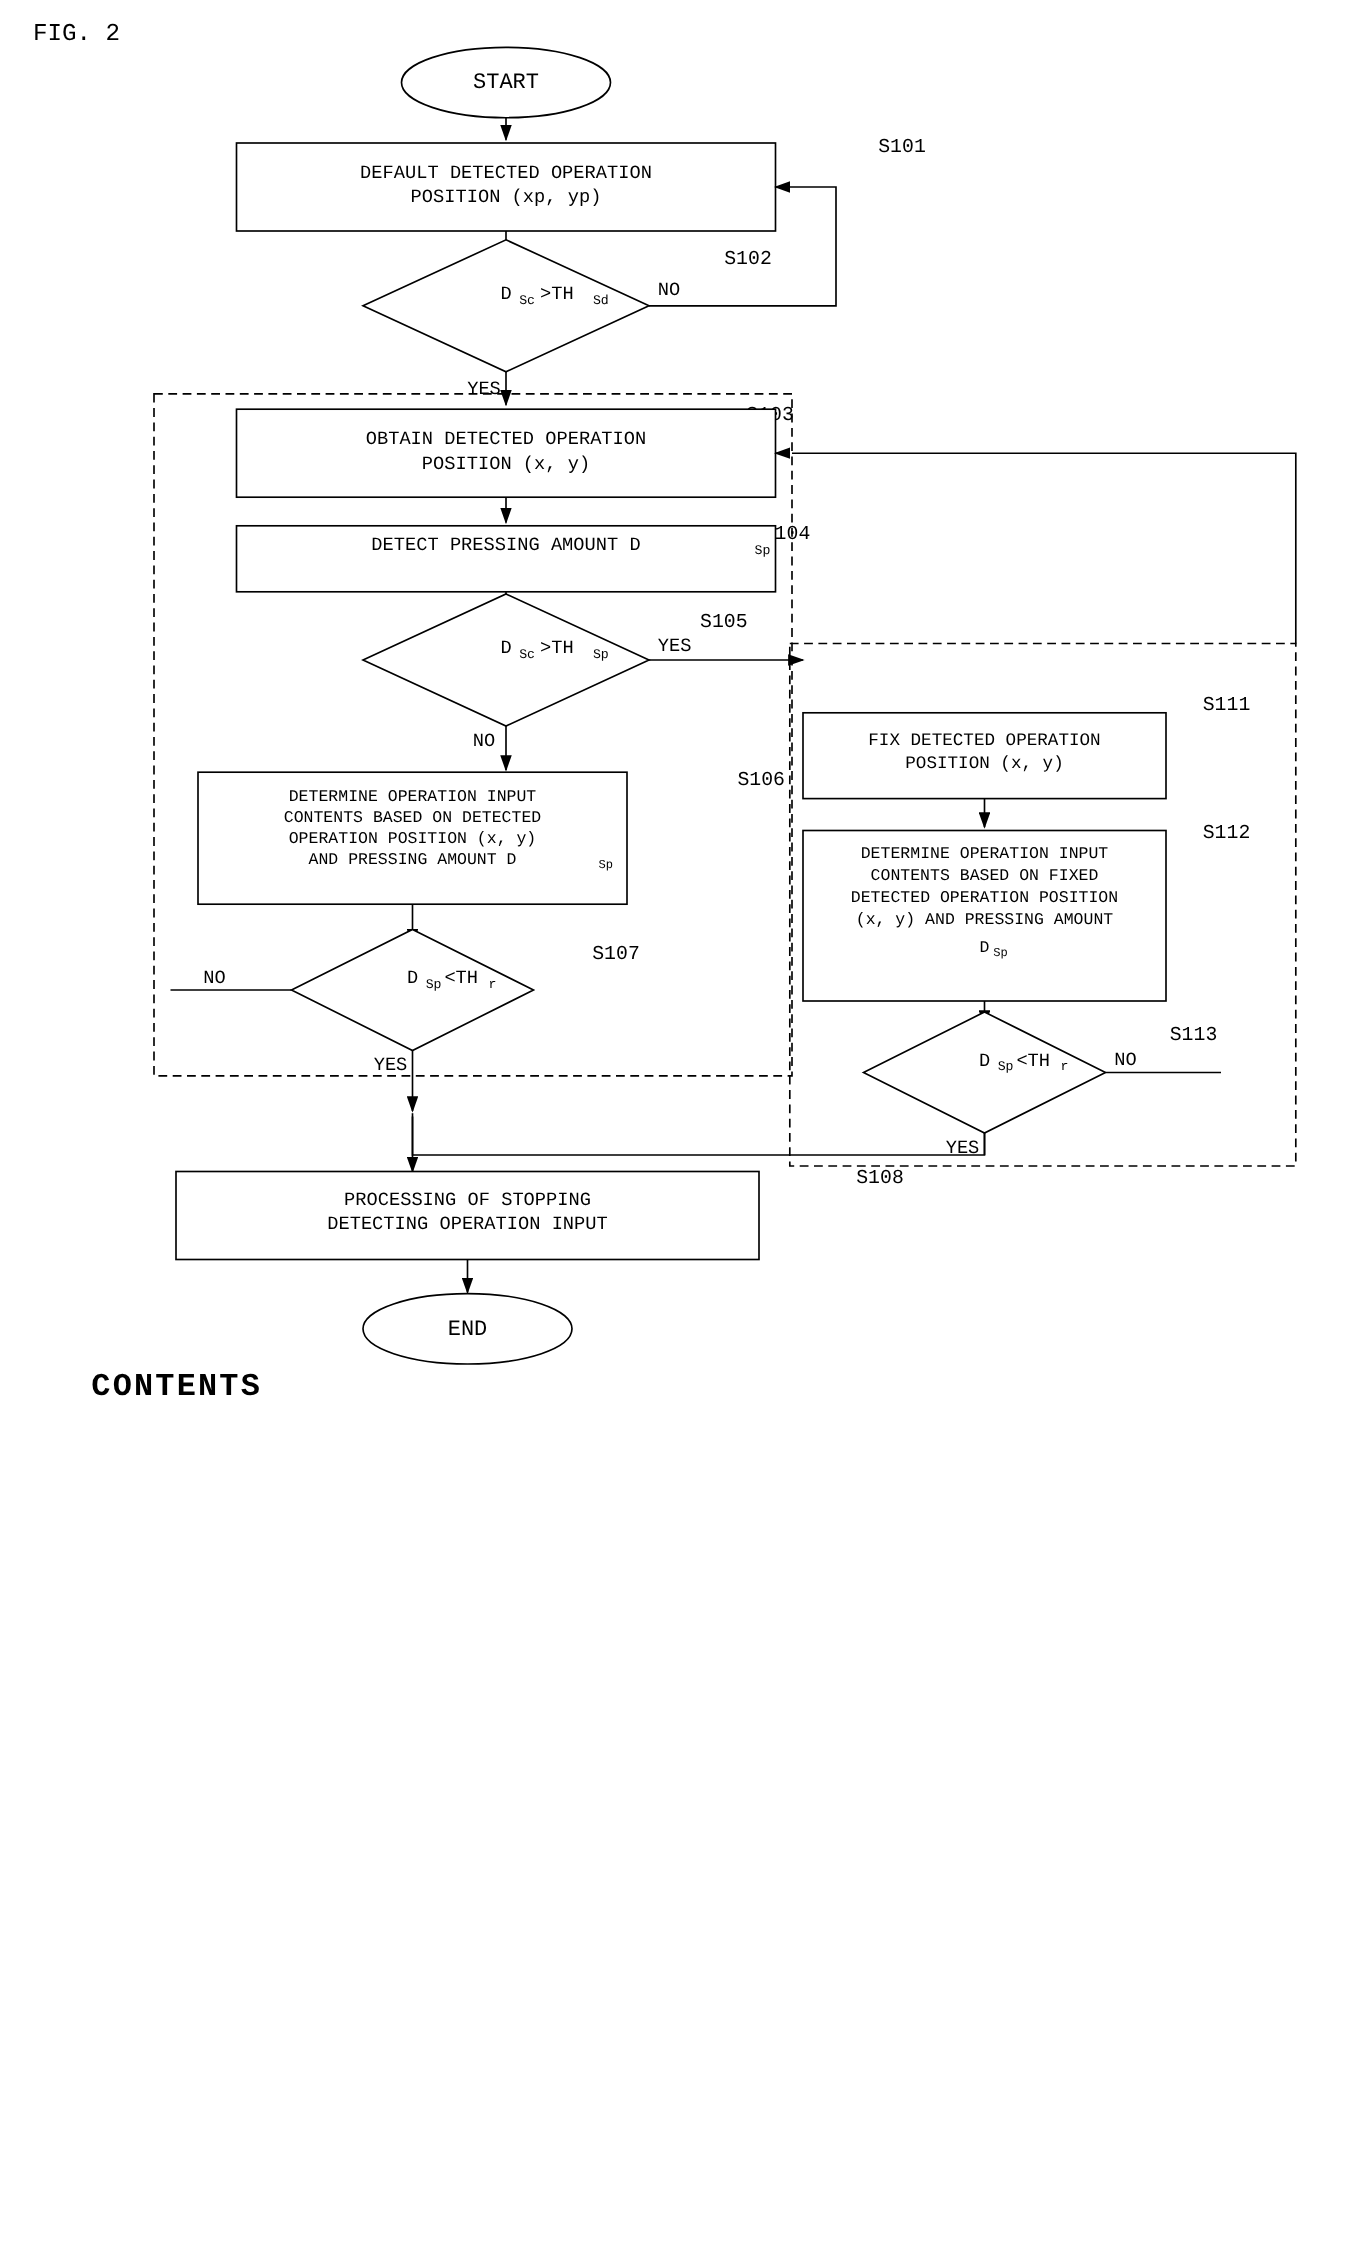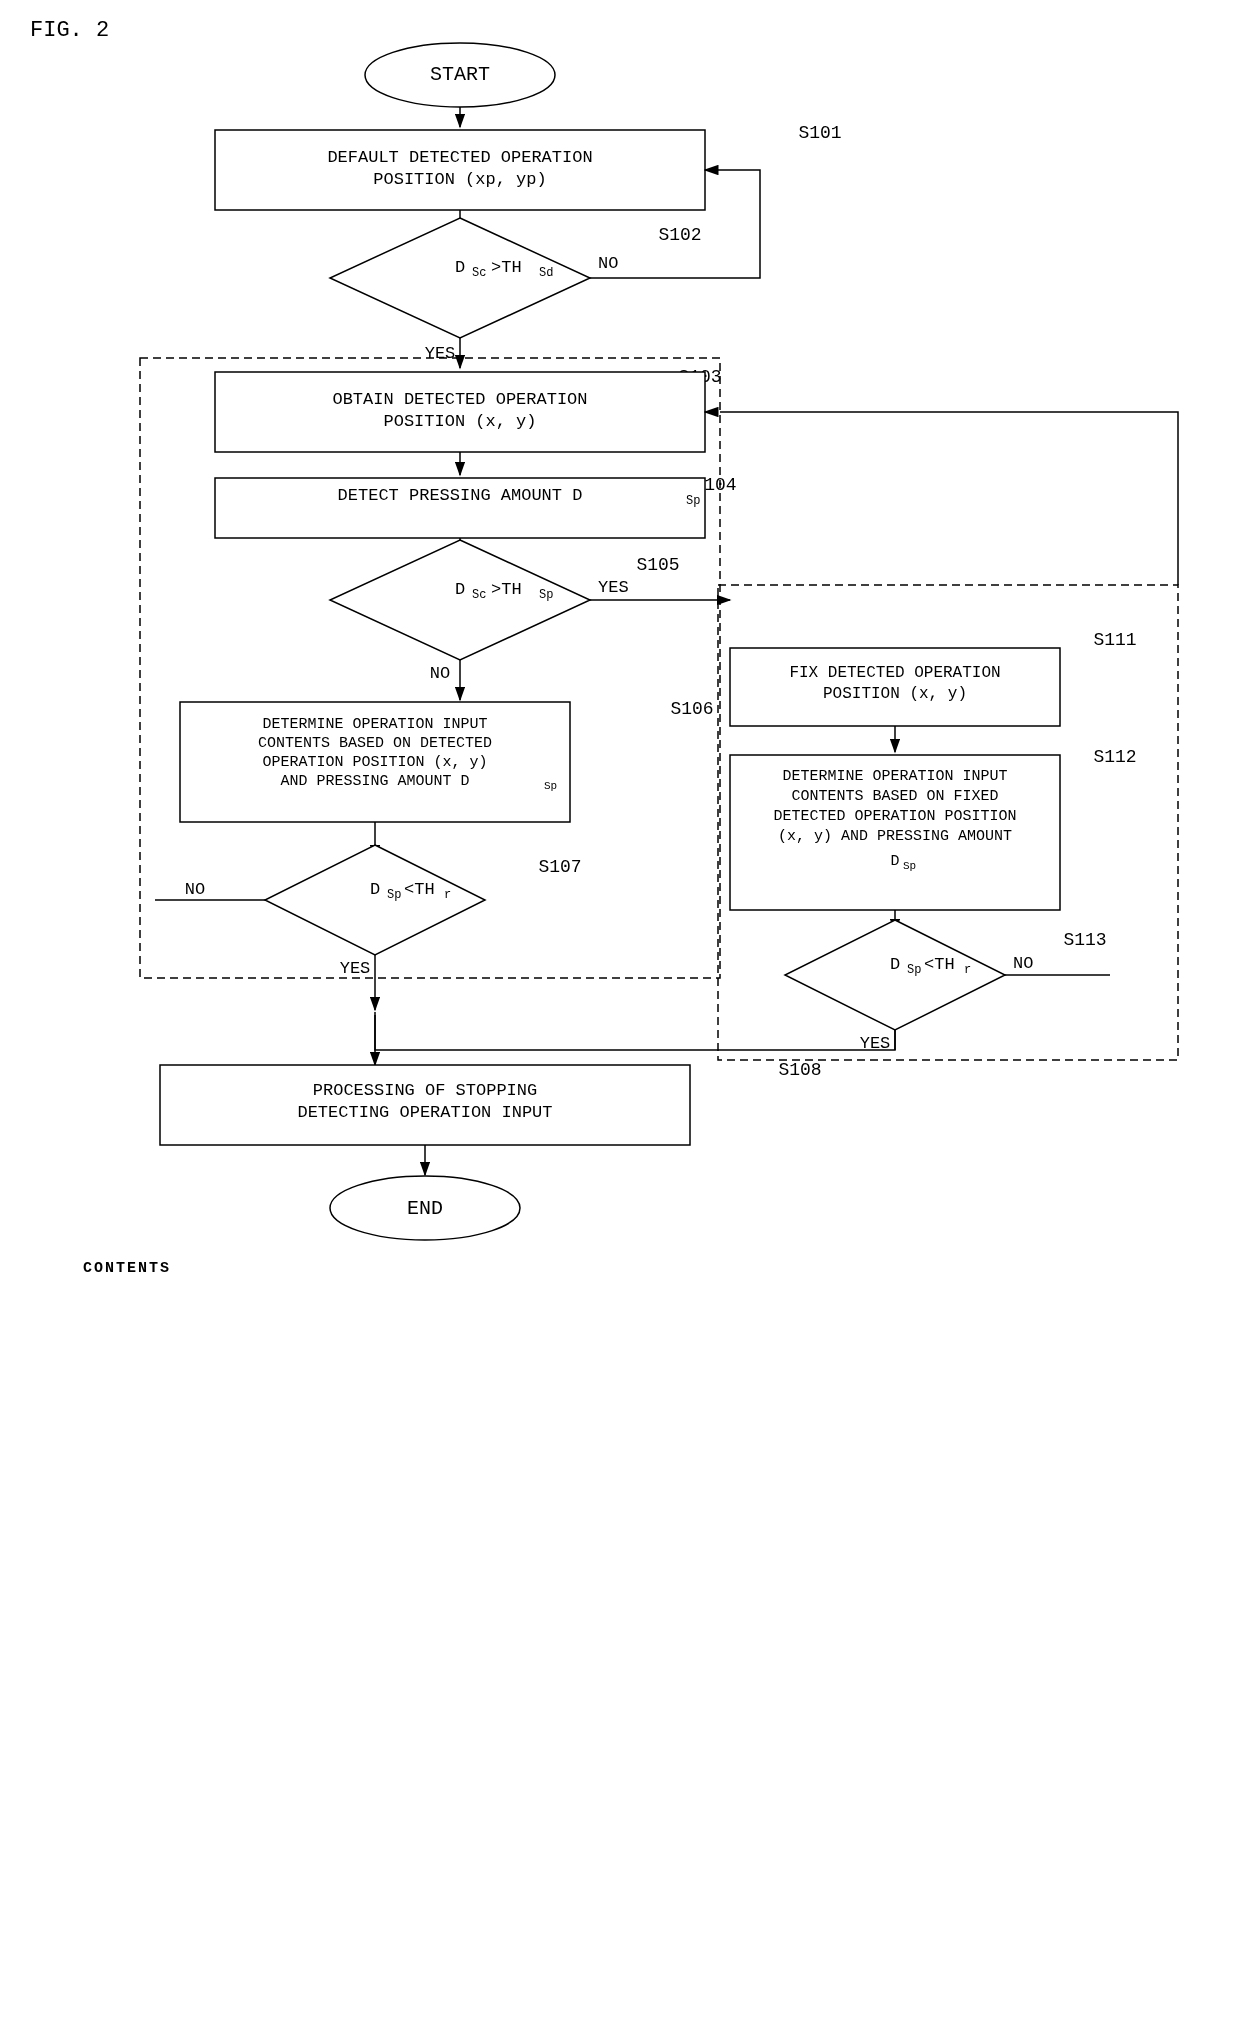--- a/index.html
+++ b/index.html
@@ -185,14 +185,14 @@
       <rect x="140" y="348" width="580" height="620" fill="none" stroke="black" stroke-width="1.5" stroke-dasharray="8,5"></rect>
 
       <rect x="718" y="575" width="460" height="475" fill="none" stroke="black" stroke-width="1.5" stroke-dasharray="8,5"></rect>
 
       <line x1="718" y1="402" x2="705" y2="402" stroke="black" stroke-width="1.5" marker-end="url(#arrowhead)"></line>
       <path d="M1178,575 L1178,402 L720,402" fill="none" stroke="black" stroke-width="1.5"></path>
 
     </svg>
   </div>
 
-  <div style="position:absolute; bottom:760px; left:83px; font-family:'Courier New',monospace; font-size:15px; font-weight:bold; letter-spacing:2px;">CONTENTS</div>
+  <div style="position:absolute; bottom:760px; left:83px; font-family:'Courier New',monospace; font-size:29px; font-weight:bold; letter-spacing:2px;">CONTENTS</div>
 </div>
 
 </body></html>

